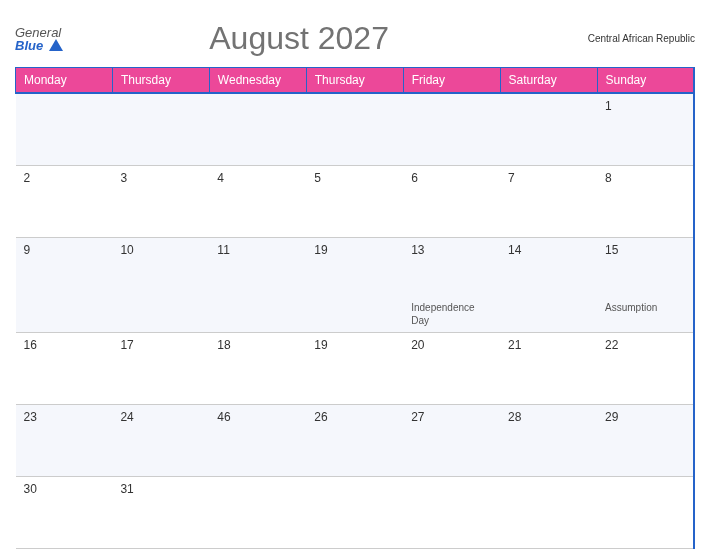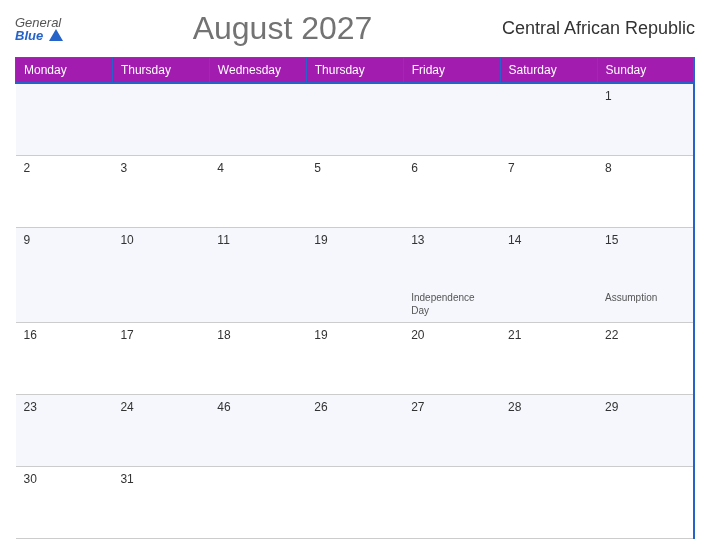--- a/index.html
+++ b/index.html
@@ -7,21 +7,21 @@
       width: 712px;
       height: 550px;
       background: #fff;
       font-family: Arial, sans-serif;
       overflow: hidden;
     }
     .calendar-container {
       width: 710px;
       height: 550px;
       background: #fff;
-      padding: 10px 15px;
+      padding: 20px 15px;
     }
     .header {
       display: flex;
       align-items: center;
       justify-content: space-between;
       margin-bottom: 10px;
     }
     .logo {
       display: flex;
       flex-direction: column;
@@ -52,31 +52,31 @@
       display: inline-block;
     }
     .month-title {
       font-size: 32px;
       font-weight: normal;
       color: #737373;
       text-align: center;
       flex: 1;
     }
     .country-name {
-      font-size: 18px;
+      font-size: 10px;
       color: #333;
       text-align: right;
       min-width: 160px;
     }
     .calendar-grid {
       width: 100%;
       border-collapse: collapse;
     }
     .calendar-grid th {
-      background: #a21caf;
+      background: #ec4899;
       color: #fff;
       font-size: 12px;
       font-weight: normal;
       padding: 5px 8px;
       text-align: left;
       border: 1px solid #2563c9;
       margin-left: 16px;
     }
     .calendar-grid td {
       width: calc(100% / 7);

